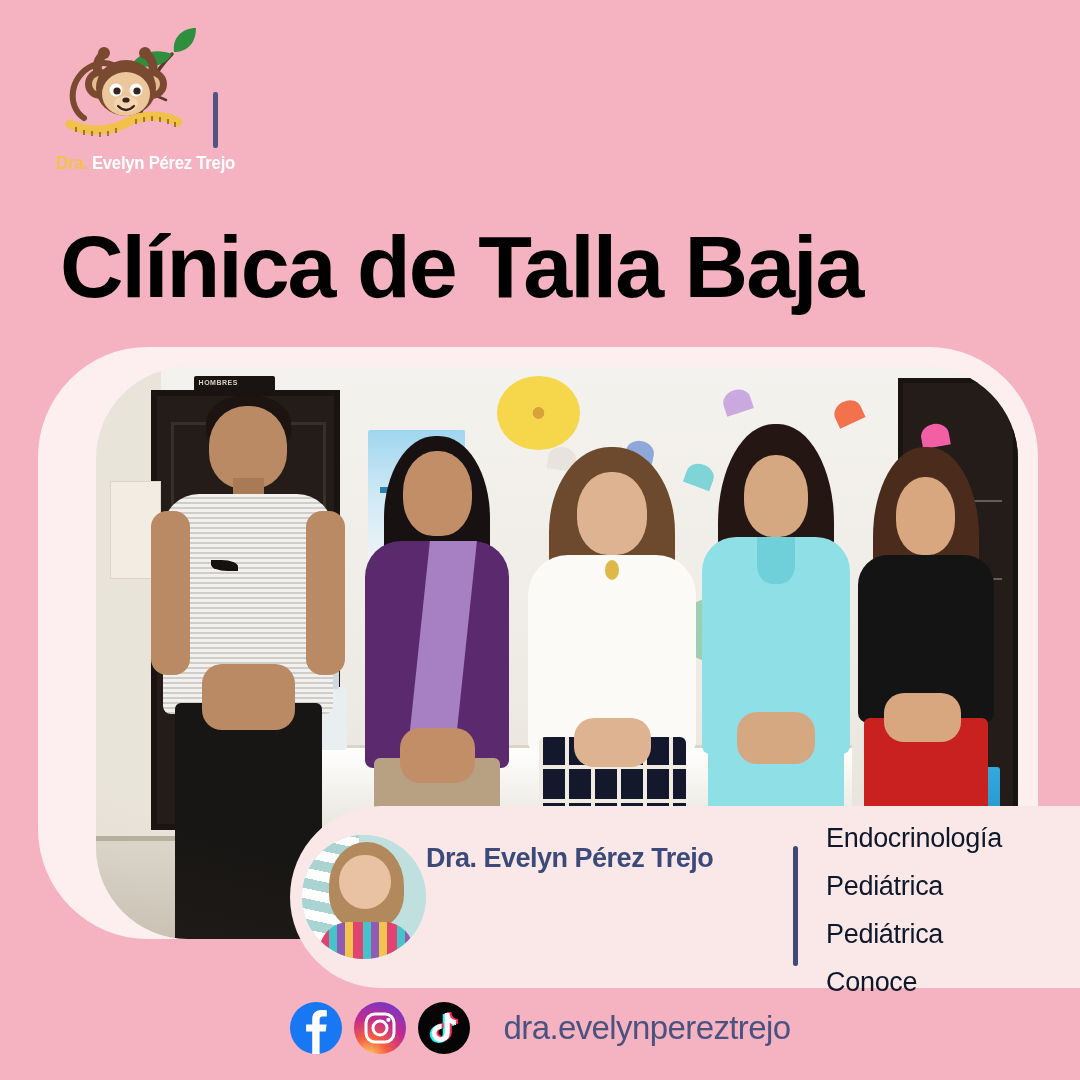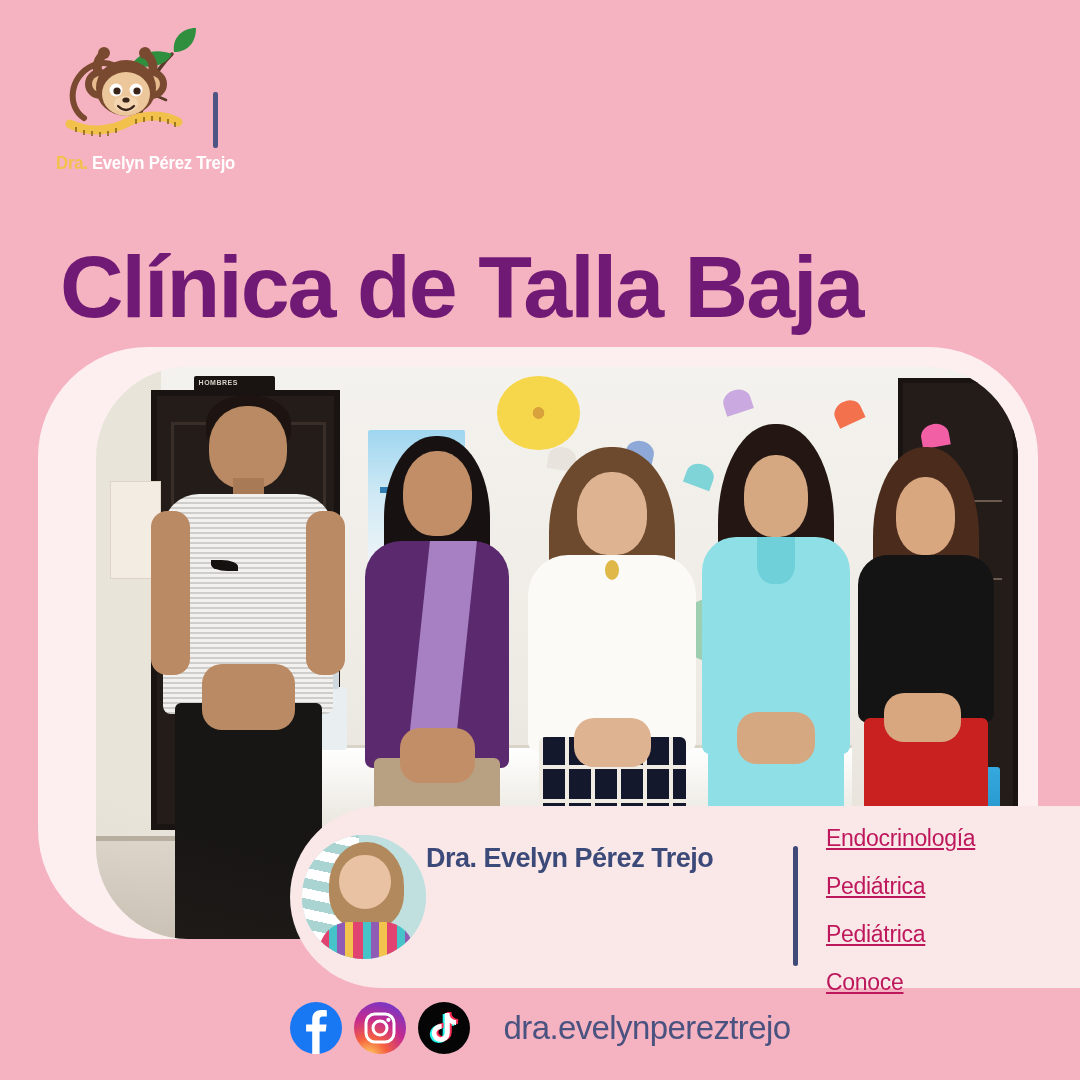--- a/index.html
+++ b/index.html
@@ -39,23 +39,23 @@
     background: #4e5484; border-radius: 2px;
   }
   .header-tagline {
     position: absolute; left: 247px; top: 96px;
     font-size: 39px; font-style: italic; font-weight: 400;
     color: #4e5484; letter-spacing: -0.4px; white-space: nowrap;
   }
 
   
   .title {
-    position: absolute; left: 60px; top: 236px;
+    position: absolute; left: 60px; top: 216px;
     font-size: 88px; font-weight: bold; letter-spacing: -2px;
-    color: #701a75; white-space: nowrap;
+    color: #000000; white-space: nowrap;
   }
 
   
   .photo-frame {
     position: absolute; left: 38px; top: 347px;
     width: 1000px; height: 592px;
     background: #fdeff0;
     border-radius: 110px 110px 0 110px;
   }
   .photo {
@@ -243,22 +243,22 @@
   .info-divider {
     position: absolute; left: 503px; top: 40px;
     width: 5px; height: 120px;
     background: #3f4a78; border-radius: 3px;
   }
   .services {
     position: absolute; left: 536px; top: 12px;
     display: flex; flex-direction: column; gap: 8px;
   }
   .service-item {
-    font-size: 23px; color: #be185d; line-height: 40px;
-    letter-spacing: -0.3px; white-space: nowrap; text-decoration: underline;
+    font-size: 27px; color: #0f172a; line-height: 40px;
+    letter-spacing: -0.3px; white-space: nowrap;
   }
 
   
   .footer {
     position: absolute; left: 0; bottom: 0;
     width: 1080px; height: 104px;
     display: flex; align-items: center; justify-content: center; gap: 12px;
   }
   .social { width: 52px; height: 52px; border-radius: 50%;
             display:flex; align-items:center; justify-content:center; flex:0 0 auto; }

